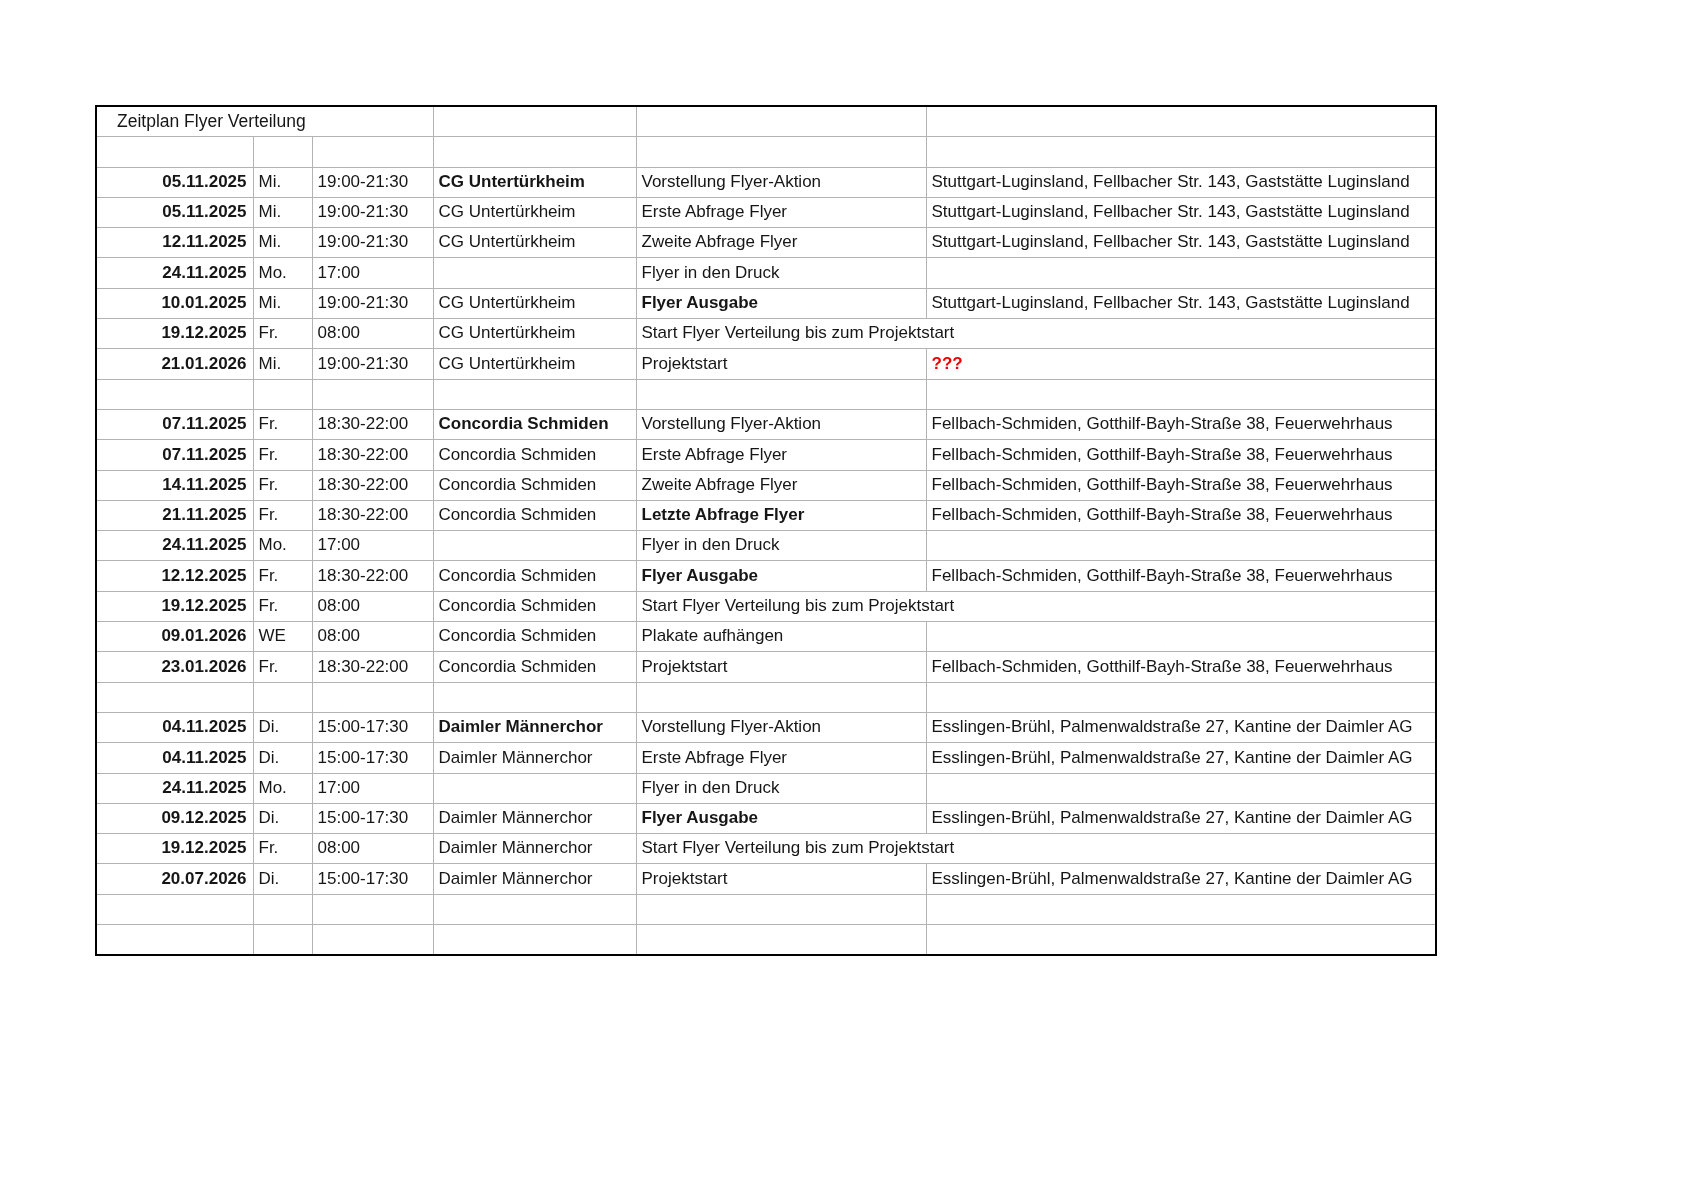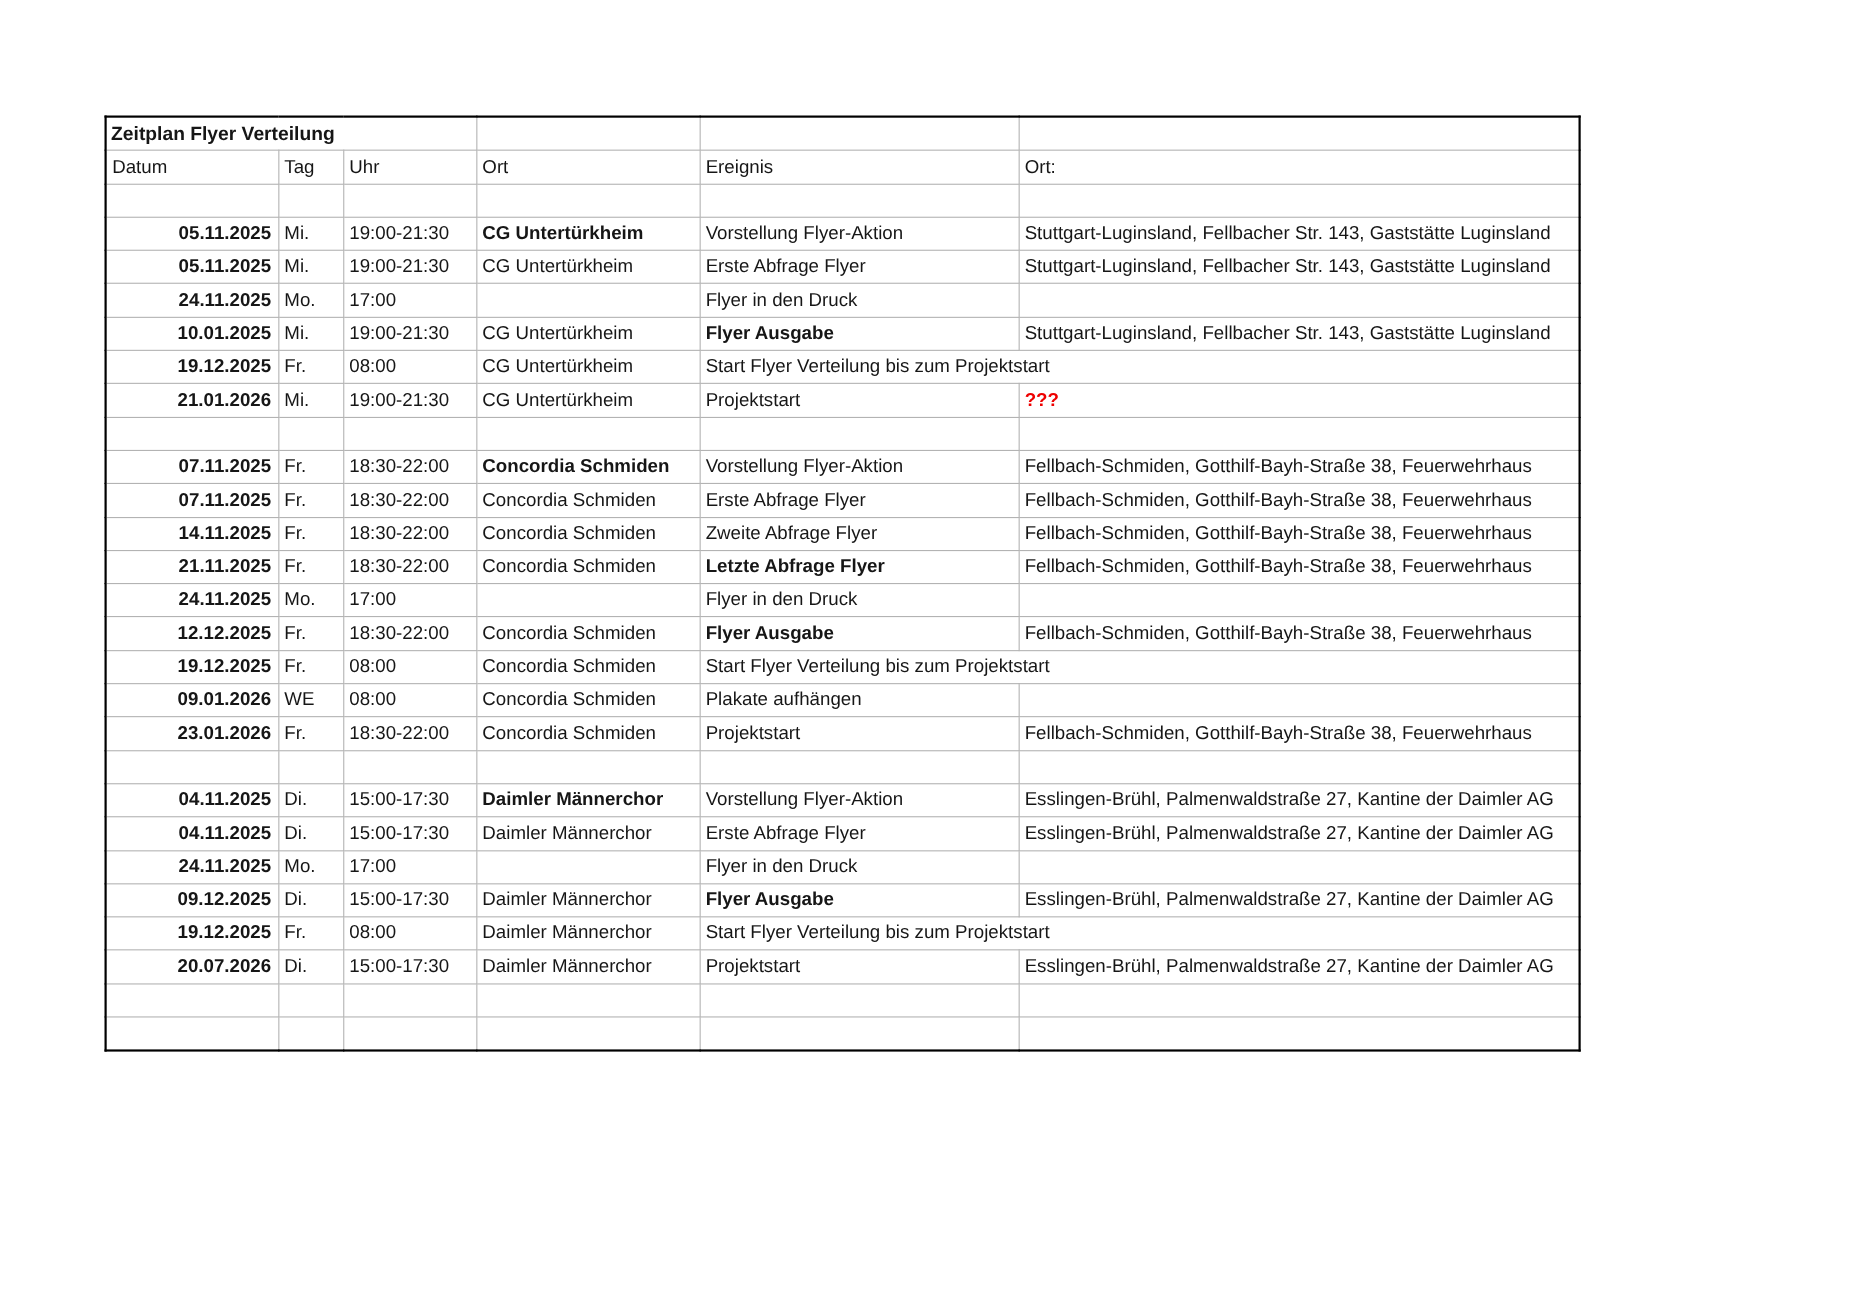--- a/index.html
+++ b/index.html
@@ -16,21 +16,21 @@
     border:1px solid #b3b3b3;
     height:29.3px;
     padding:0 5px;
     font-size:17px;
     line-height:1.1;
     vertical-align:middle;
     white-space:nowrap;
     overflow:visible;
   }
   td.title{
-    font-weight:700;font-size:17.5px;padding-left:4px;margin-top:48px;
+    font-weight:400;font-size:17.5px;padding-left:20px;margin-top:48px;
   }
   td.c-datum{text-align:right;font-weight:700;padding-right:6px;margin-top:12px;}
   td.c-uhr{padding-right:5px;}
   .bold{font-weight:700;}
   .red{color:var(--red,#ee0000);font-weight:700;}
 </style>
 </head>
 <body>
 
 <div class="sheet">
@@ -43,28 +43,20 @@
       <col style="width:290px">
       <col style="width:510px">
     </colgroup>
     <tbody>
       <tr>
         <td class="title" colspan="3">Zeitplan Flyer Verteilung</td>
         <td></td>
         <td></td>
         <td></td>
       </tr>
-      <tr>
-        <td>Datum</td>
-        <td>Tag</td>
-        <td>Uhr</td>
-        <td>Ort</td>
-        <td>Ereignis</td>
-        <td>Ort:</td>
-      </tr>
 
     <tr>
           <td></td>
           <td></td>
           <td></td>
           <td></td>
           <td></td>
           <td></td>
         </tr>
         <tr>
@@ -74,20 +66,28 @@
           <td class="bold">CG Untertürkheim</td>
           <td>Vorstellung Flyer-Aktion</td>
           <td>Stuttgart-Luginsland, Fellbacher Str. 143, Gaststätte Luginsland</td>
         </tr>
         <tr>
           <td class="c-datum">05.11.2025</td>
           <td>Mi.</td>
           <td class="c-uhr">19:00-21:30</td>
           <td>CG Untertürkheim</td>
           <td>Erste Abfrage Flyer</td>
+          <td>Stuttgart-Luginsland, Fellbacher Str. 143, Gaststätte Luginsland</td>
+        </tr>
+        <tr>
+          <td class="c-datum">12.11.2025</td>
+          <td>Mi.</td>
+          <td class="c-uhr">19:00-21:30</td>
+          <td>CG Untertürkheim</td>
+          <td>Zweite Abfrage Flyer</td>
           <td>Stuttgart-Luginsland, Fellbacher Str. 143, Gaststätte Luginsland</td>
         </tr>
         <tr>
           <td class="c-datum">24.11.2025</td>
           <td>Mo.</td>
           <td class="c-uhr">17:00</td>
           <td></td>
           <td>Flyer in den Druck</td>
           <td></td>
         </tr>

